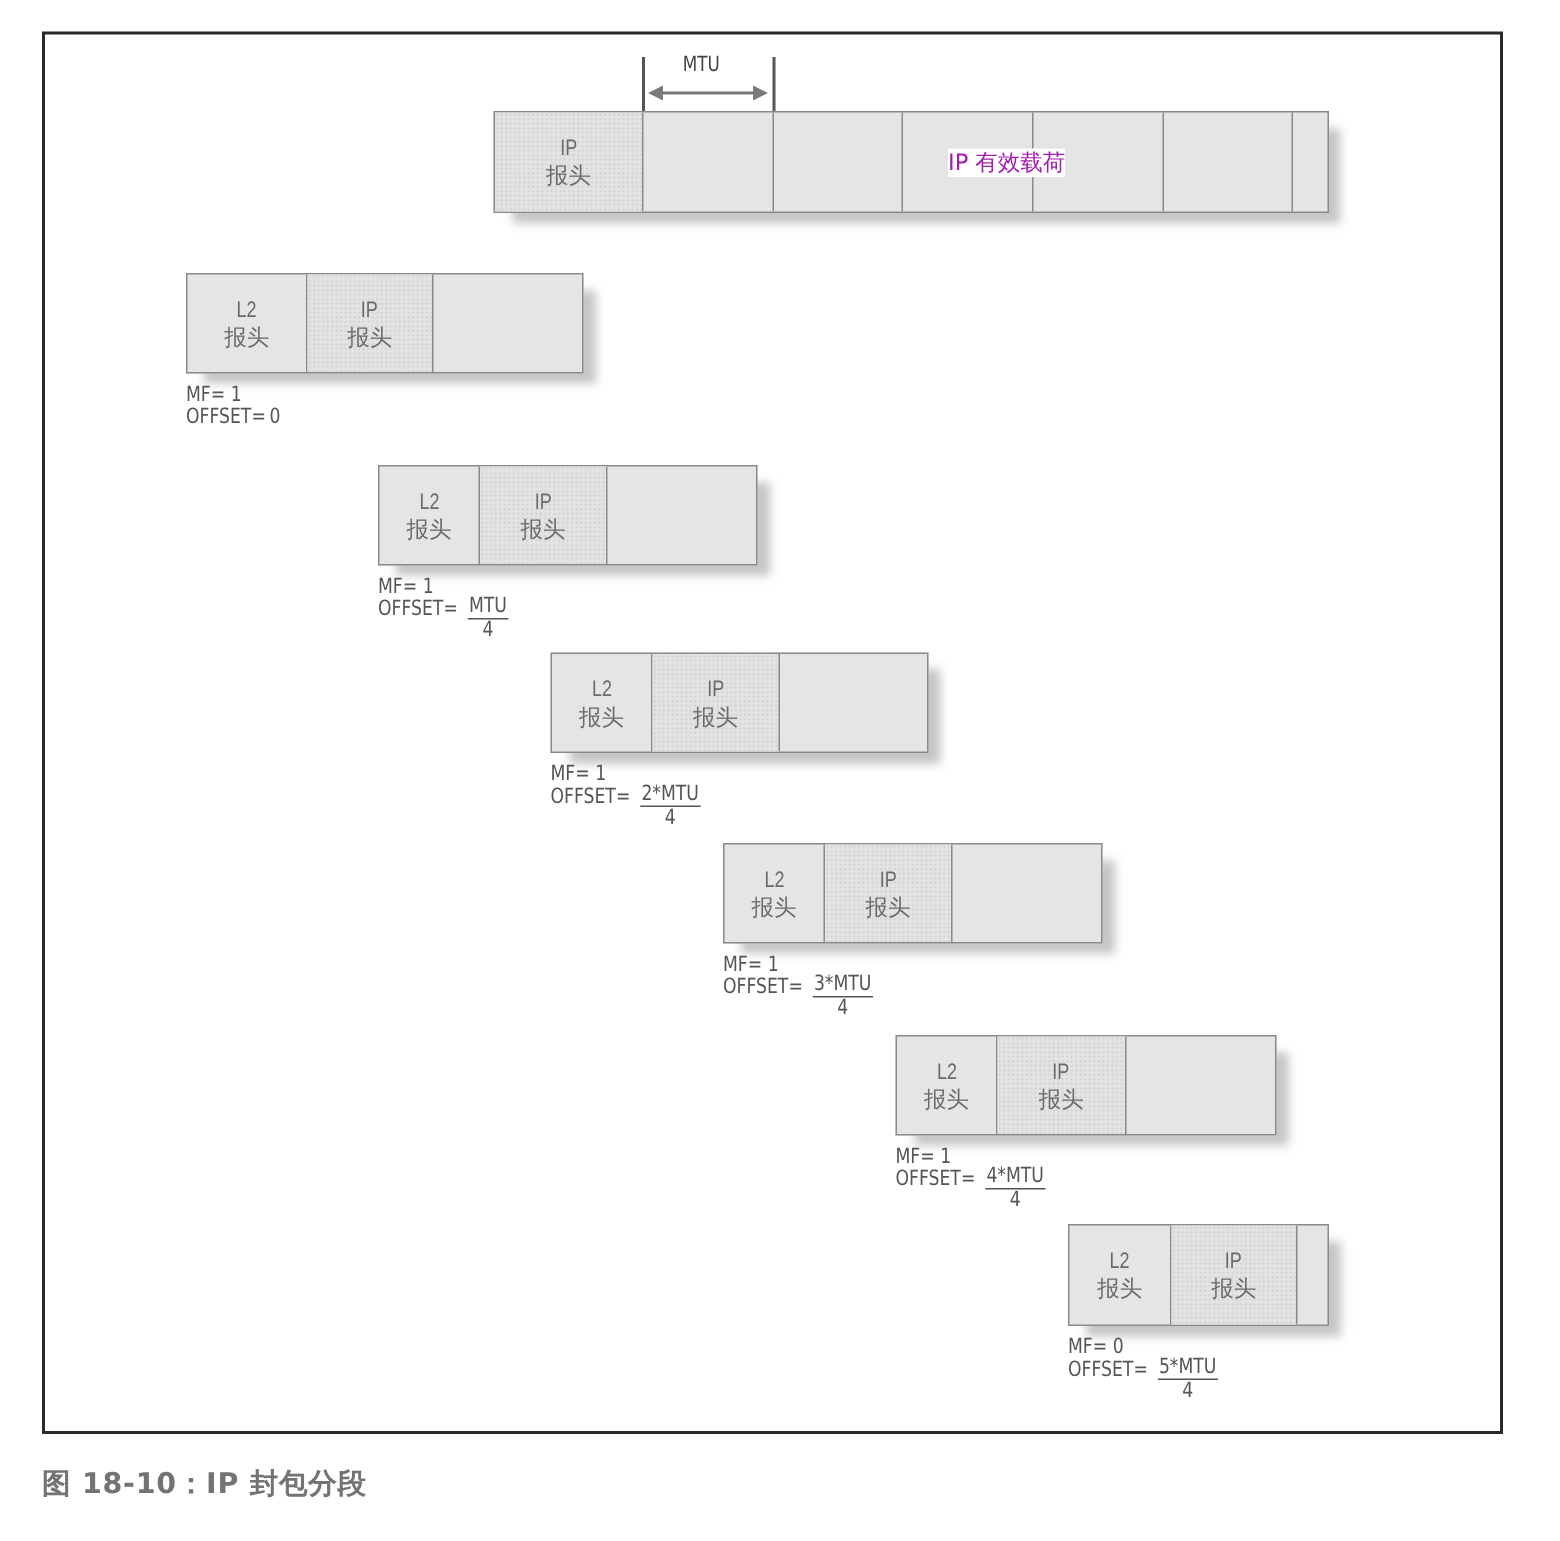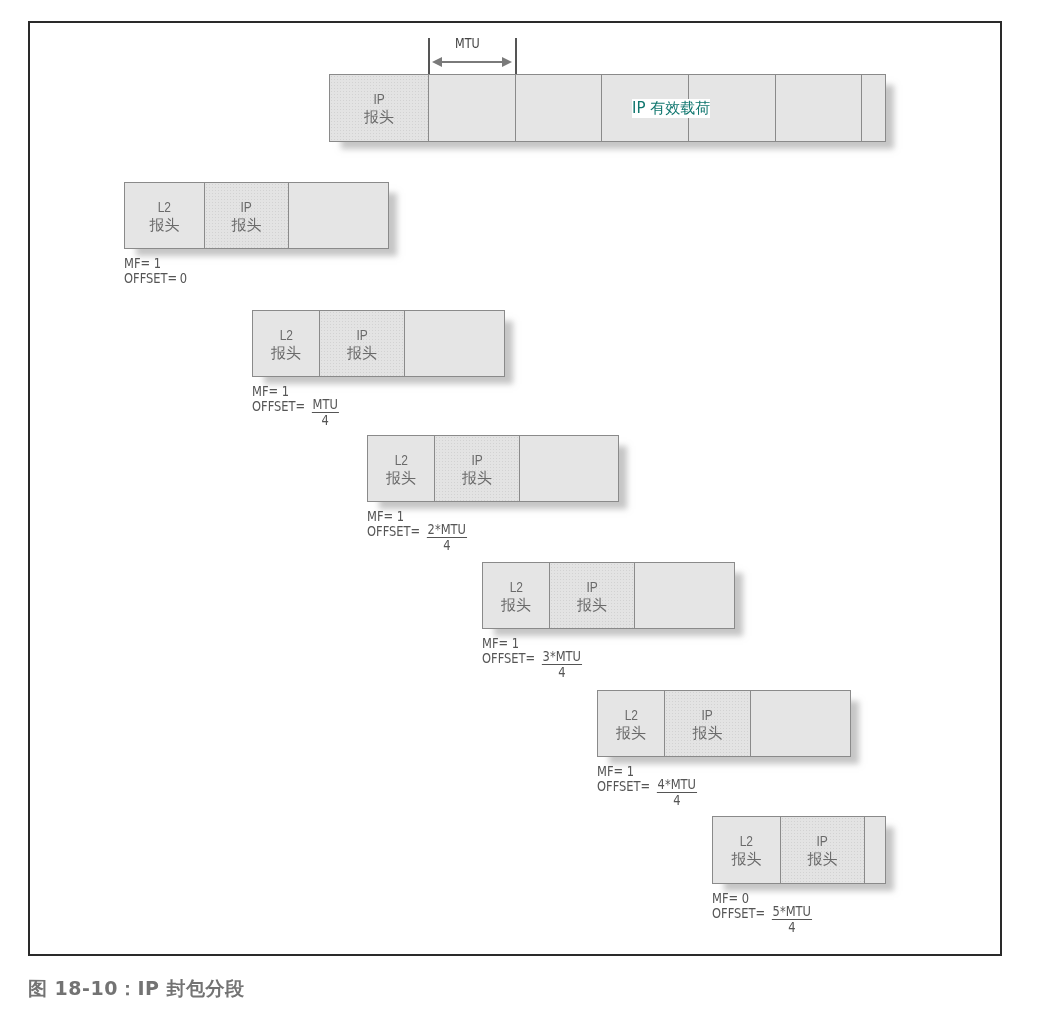--- a/index.html
+++ b/index.html
@@ -11,21 +11,21 @@
          background: #e5e5e5; box-shadow: 10px 9px 6px -2px rgba(150,150,150,0.55); }
   .cell { box-sizing: border-box; height: 100%; display: flex; flex-direction: column;
           align-items: center; justify-content: center; font-size: 15px; line-height: 19px;
           color: #6a6a6a; text-align: center; border-right: 1.5px solid #8a8a8a; }
   .cell:last-child { border-right: none; }
   .cell.ip { background-color: #e3e3e3;
              background-image: radial-gradient(#d2d2d2 0.6px, transparent 0.8px);
              background-size: 3px 3px; }
   .cell span { display: block; }
   .cell .l1 { font-family: "Liberation Sans Narrow", "Liberation Sans", sans-serif; font-size: 15px; transform: scaleX(0.8); }
-  .payload-label { position: absolute; font-size: 15px; color: #0f766e; white-space: nowrap; }
+  .payload-label { position: absolute; font-size: 15px; color: #a21caf; white-space: nowrap; }
   .mtu { position: absolute; }
   .mtu .tick { position: absolute; width: 1.5px; background: #555; }
   .mtu .label { position: absolute; font-size: 14px; color: #444; transform: scaleX(0.8); transform-origin: center; }
   .mtu .arrow { position: absolute; height: 2px; background: #7a7a7a; }
   .mtu .ah { position: absolute; width: 0; height: 0; border-top: 5px solid transparent; border-bottom: 5px solid transparent; }
   .mtu .ah.l { border-right: 10px solid #7a7a7a; }
   .mtu .ah.r { border-left: 10px solid #7a7a7a; }
   .meta { position: absolute; font-size: 14px; line-height: 15px; color: #555;
           transform: scaleX(0.82); transform-origin: left top; white-space: nowrap; }
   .meta .row { display: flex; align-items: flex-start; }

